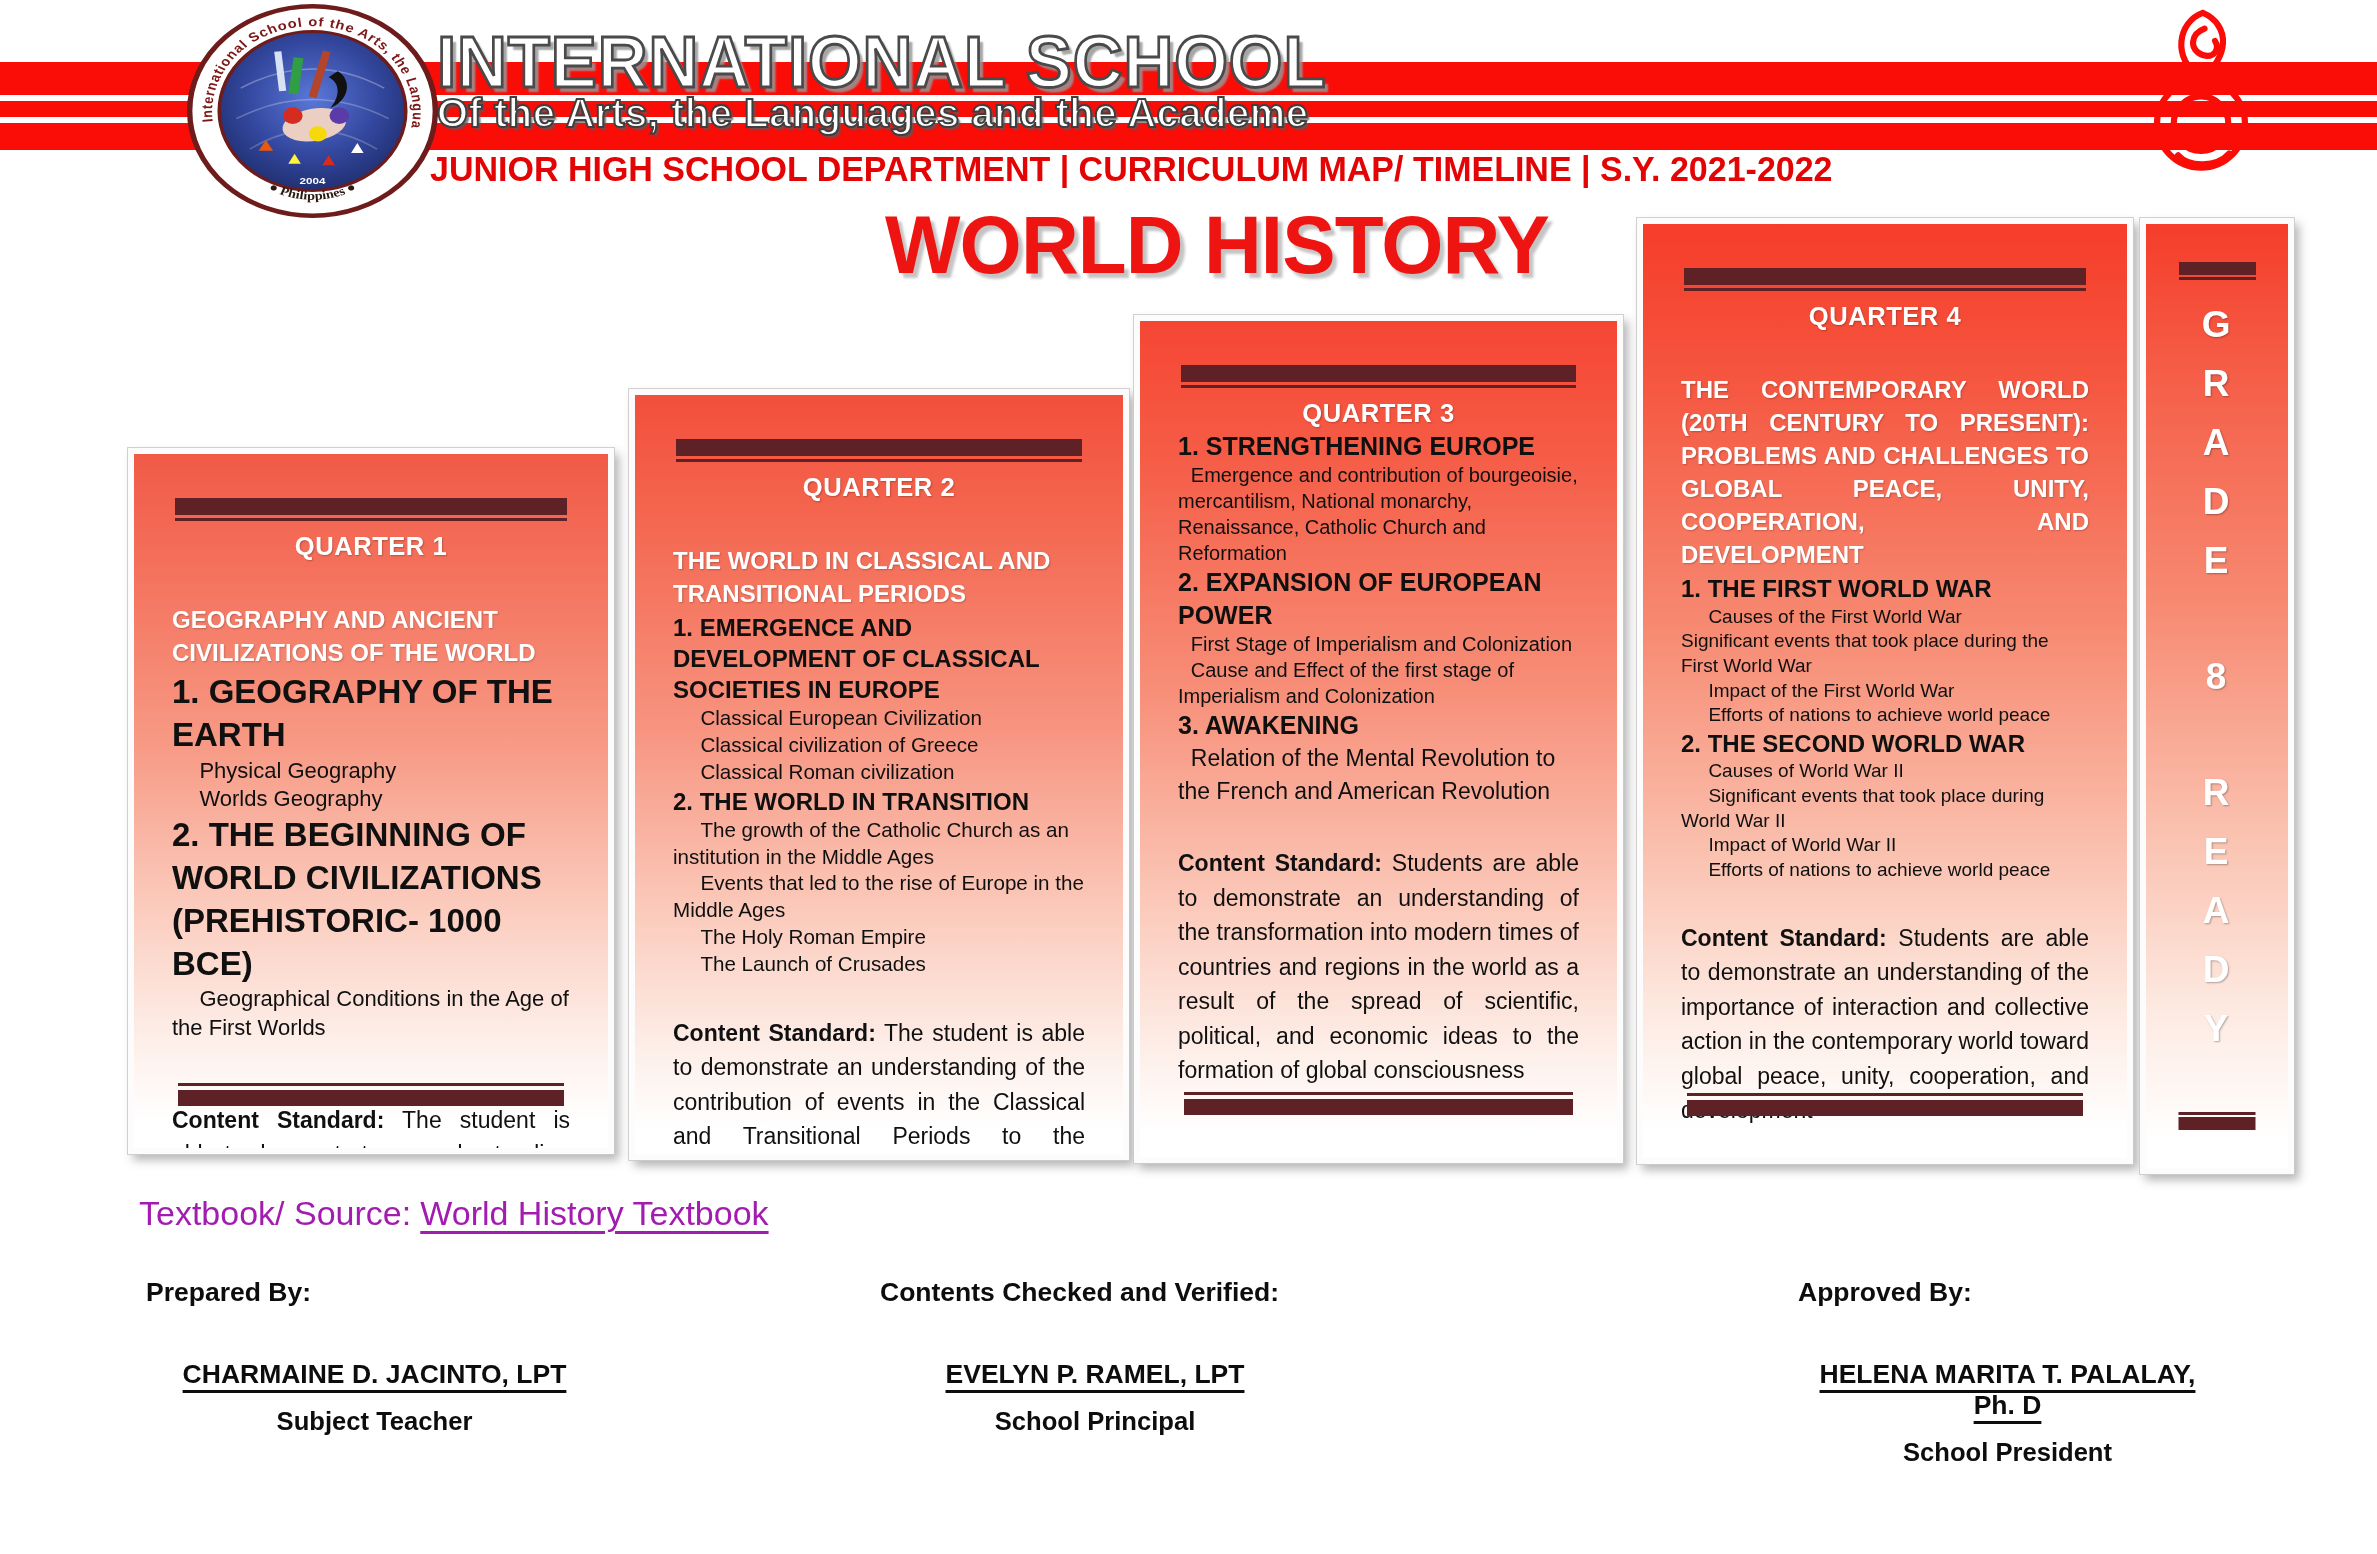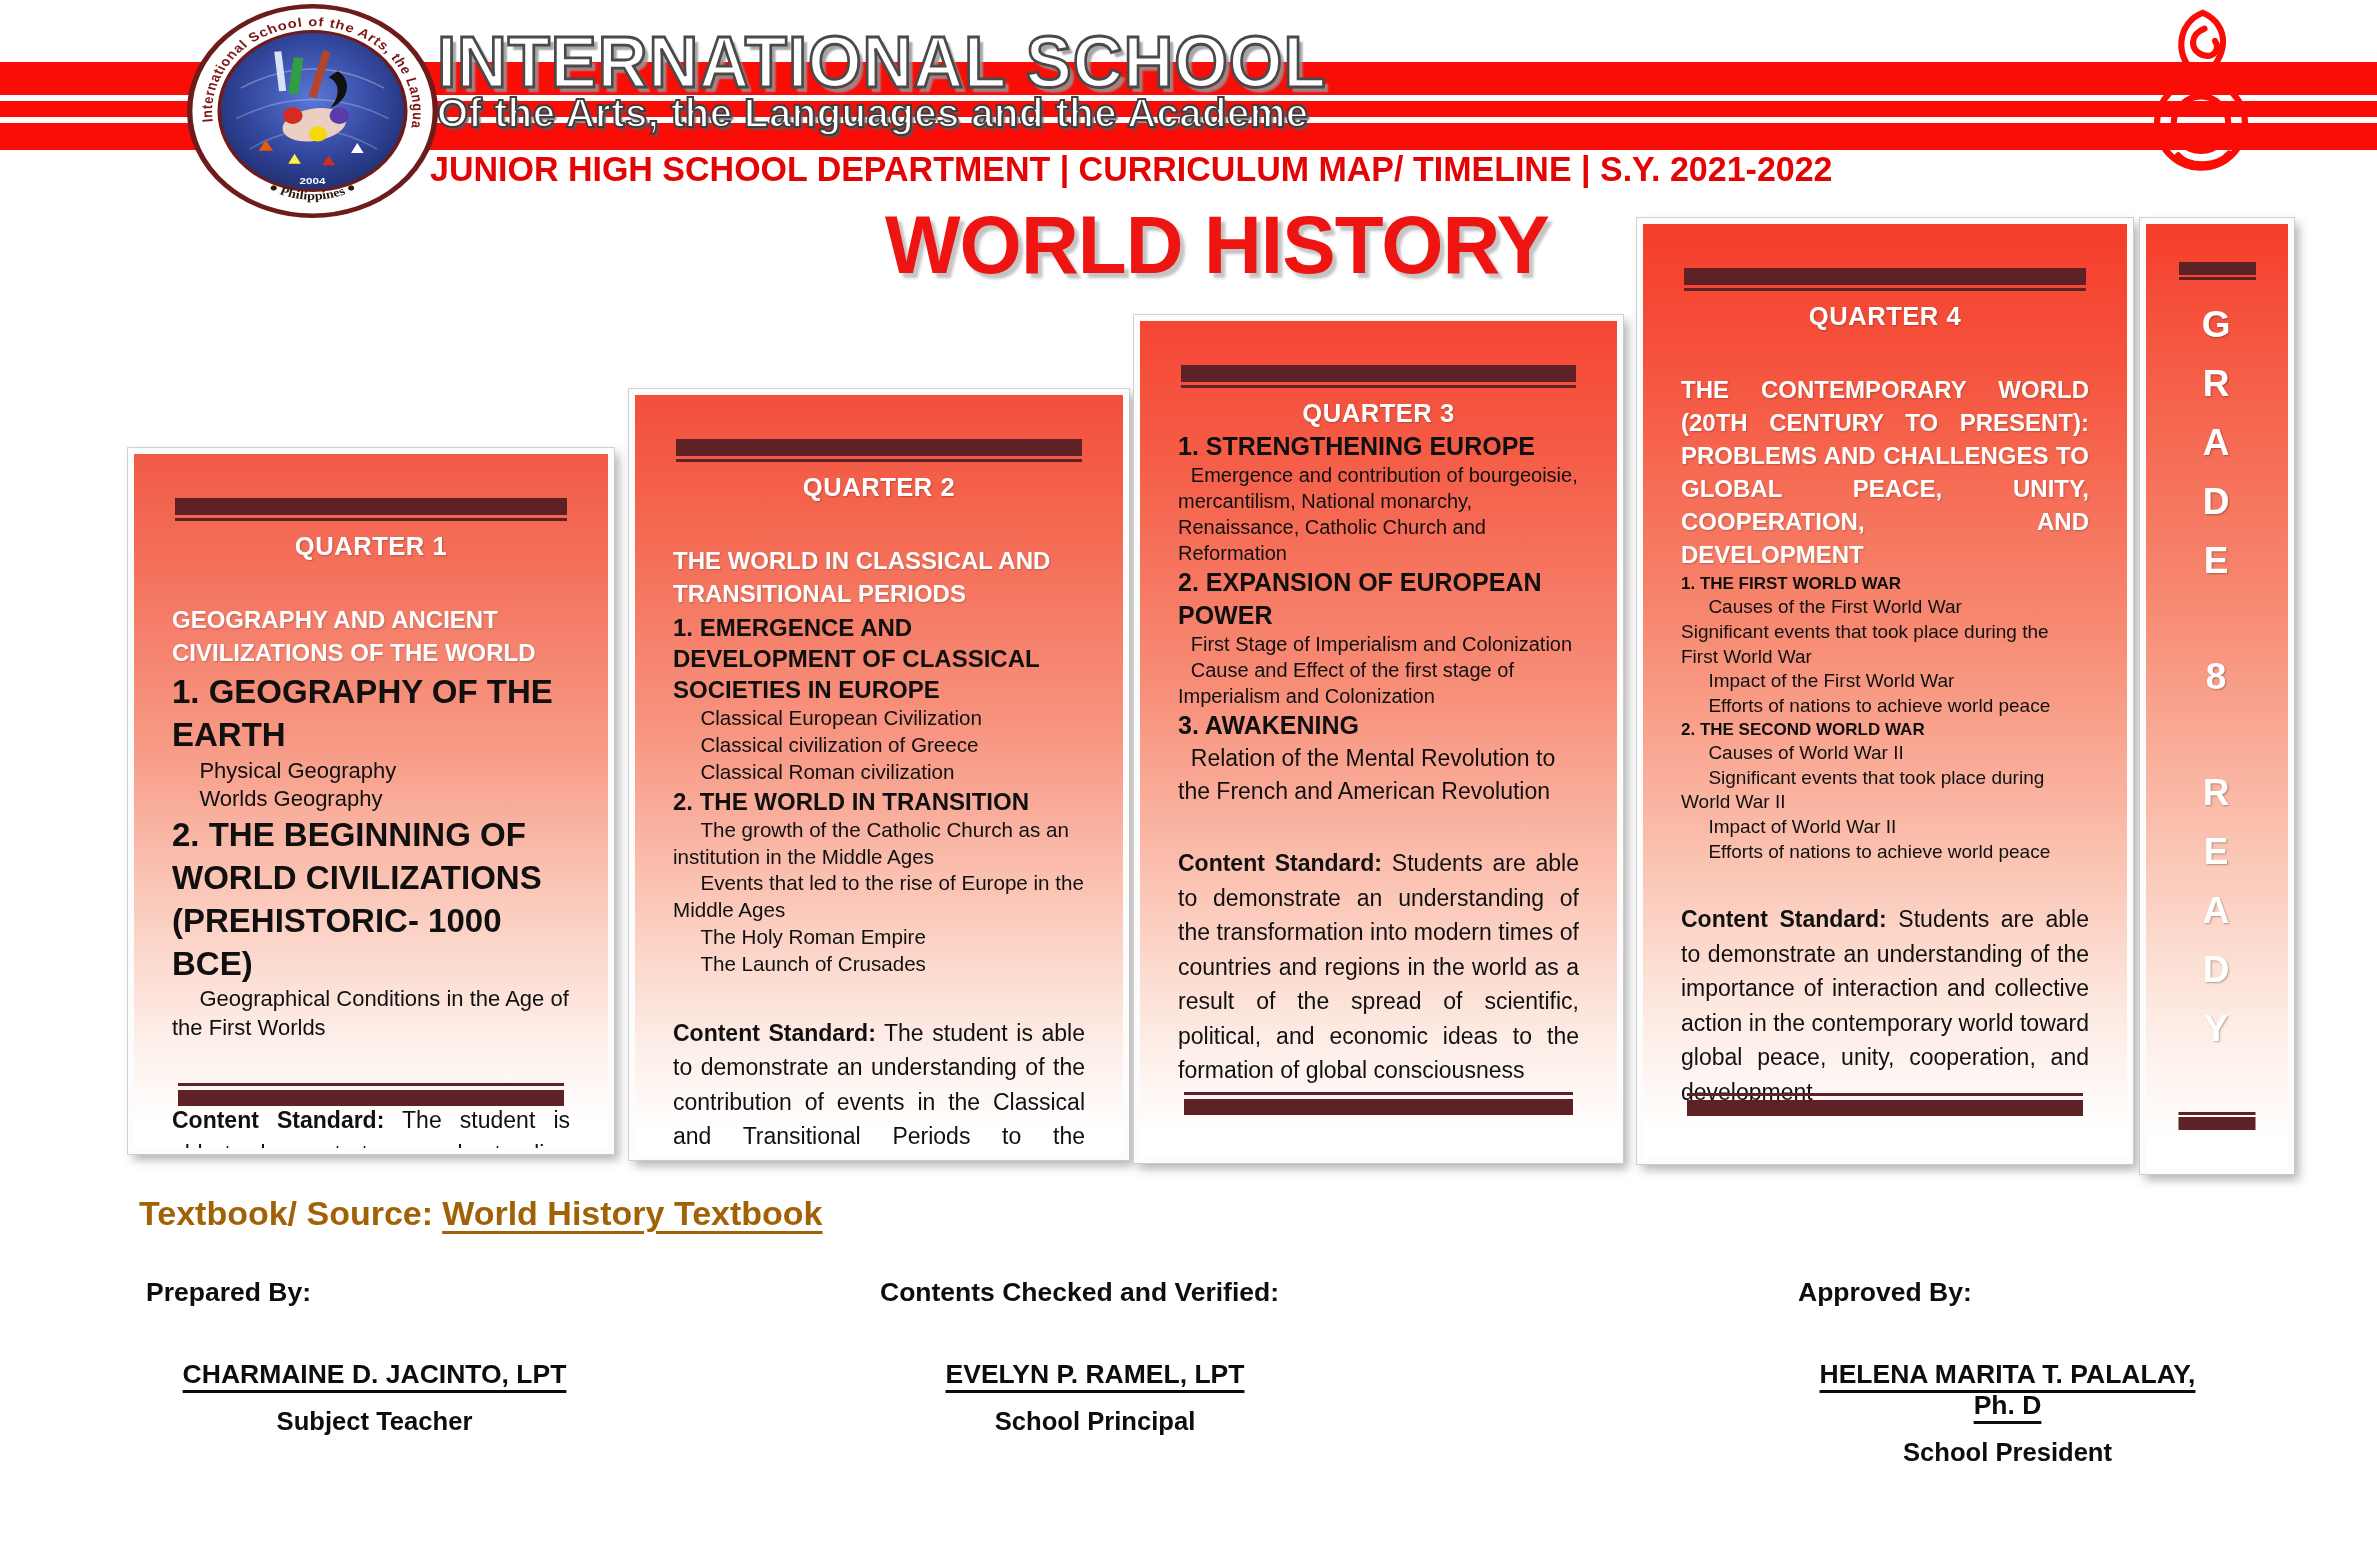--- a/index.html
+++ b/index.html
@@ -75,21 +75,21 @@
   .q3 .q-title,.q4 .q-title{text-align:justify;text-align-last:justify;}
   .q-items{margin-top:1.8px;color:#101010;}
   .item{line-height:1.3;}
   .item-num{font-weight:bold;}
   .lvl0{text-indent:0;}
   .lvl1{text-indent:12.8px;}
   .lvl2{text-indent:27.4px;}
   .q1 .item-num{font-size:33px;}  .q1 .item-sub{font-size:22px;}
   .q2 .item-num{font-size:24px;}  .q2 .item-sub{font-size:20.6px;}
   .q3 .item-num{font-size:25px;}  .q3 .item-sub{font-size:20px;}
-  .q4 .item-num{font-size:17px;}  .q4 .item-sub{font-size:19px;}
+  .q4 .item-num{font-size:24px;}  .q4 .item-sub{font-size:19px;}
   .item-big{font-size:23px !important;line-height:1.45;}
   .standard{
     margin-top:38px;font-size:23px;line-height:1.5;color:#101010;text-align:justify;
   }
   .q1 .standard{margin-top:60px;}
   .cs-label{font-weight:bold;}
   
   .grade-panel{
     position:absolute;left:2140px;top:218px;width:154px;height:956px;box-sizing:border-box;
     border:6.4px solid #fcfcfc;box-shadow:0 0 0 0.9px #cfcaca,4.6px 6.4px 9.1px rgba(90,90,90,.45);
@@ -103,21 +103,21 @@
   .gbar-bottom{position:absolute;bottom:38px;left:50%;transform:translateX(-50%);}
   .gbar-bottom .gthin{height:2.7px;background:#5d2126;margin-bottom:2.7px;}
   .gbar-bottom .gthick{height:12.8px;background:#5d2126;}
   .g-letters{margin-top:14.6px;text-align:center;}
   .g-letter{
     font-size:37px;font-weight:bold;color:#ffffff;line-height:59px;
     text-shadow:0.9px 0.9px 1.8px rgba(0,0,0,.3);letter-spacing:1.8px;
   }
   .letter-gap{height:57px;}
   
-  .textbook-line{position:absolute;left:139px;top:1194px;font-size:34px;font-weight:bold;color:#a16207;}
+  .textbook-line{position:absolute;left:139px;top:1194px;font-size:34px;font-weight:normal;color:#a21caf;}
   .textbook-line .tb-value{text-decoration:underline;text-decoration-thickness:2.7px;text-underline-offset:6.4px;margin-left:9.1px;}
   .sig-block{position:absolute;top:1277px;color:#0d0d0d;}
   .sig-1{left:146px;width:457px;}
   .sig-2{left:880px;width:430px;}
   .sig-3{left:1798px;width:419px;}
   .sig-heading{font-size:26.5px;font-weight:bold;text-align:left;}
   .sig-name{
     margin-top:51px;font-size:26.5px;font-weight:bold;text-align:center;
     text-decoration:underline;text-decoration-thickness:2.7px;text-underline-offset:7.3px;
   }

